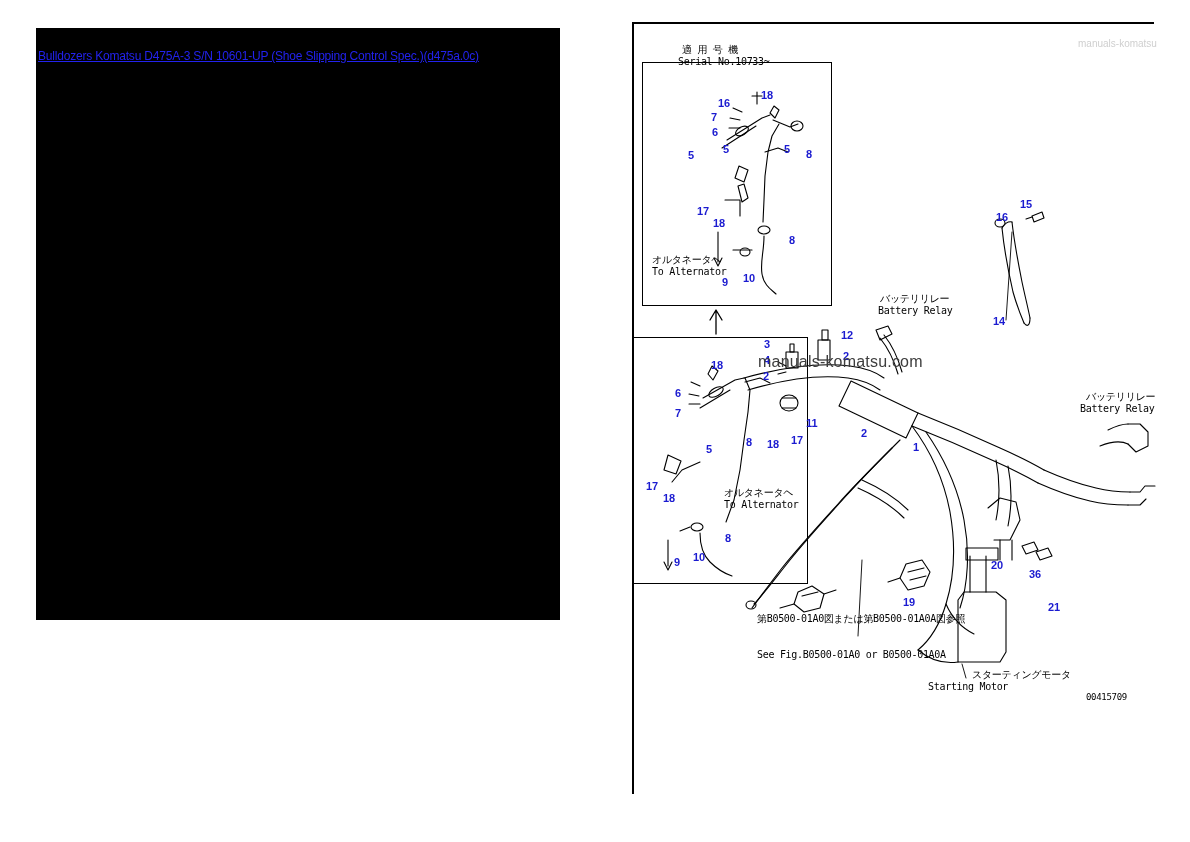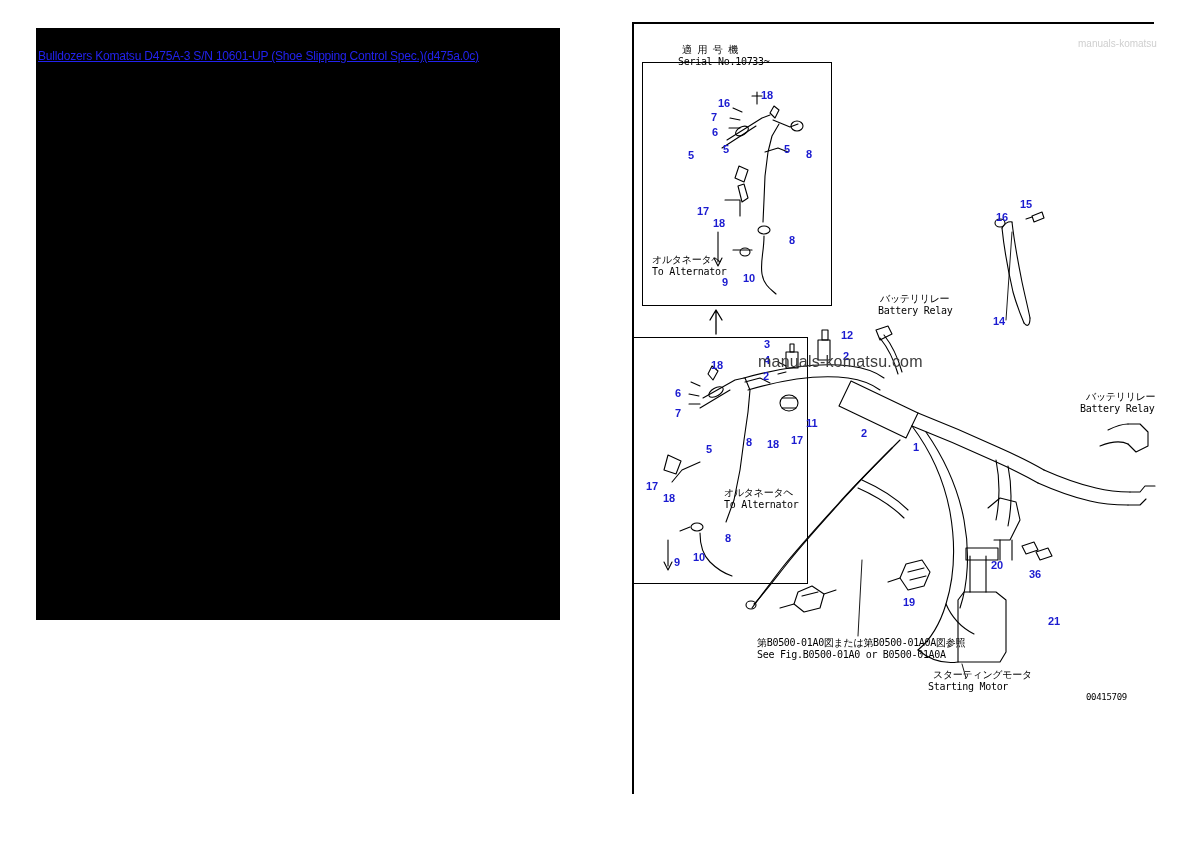--- a/index.html
+++ b/index.html
@@ -234,24 +234,24 @@
 
 <div class="lbl" style="left:724px; top:487px;">オルタネータヘ</div>
 <div class="lbl" style="left:724px; top:499px;">To Alternator</div>
 
 <div class="lbl" style="left:880px; top:293px;">バッテリリレー</div>
 <div class="lbl" style="left:878px; top:305px;">Battery Relay</div>
 
 <div class="lbl" style="left:1086px; top:391px;">バッテリリレー</div>
 <div class="lbl" style="left:1080px; top:403px;">Battery Relay</div>
 
-<div class="lbl" style="left:933px; top:669px;">スターティングモータ</div>
+<div class="lbl" style="left:972px; top:669px;">スターティングモータ</div>
 <div class="lbl" style="left:928px; top:681px;">Starting Motor</div>
 
-<div class="lbl" style="left:757px; top:637px;">第B0500-01A0図または第B0500-01A0A図参照</div>
+<div class="lbl" style="left:757px; top:613px;">第B0500-01A0図または第B0500-01A0A図参照</div>
 <div class="lbl" style="left:757px; top:649px;">See Fig.B0500-01A0 or B0500-01A0A</div>
 
 <div class="lbl" style="left:1086px; top:692px; font-size:9px;">00415709</div>
 
 <div id="numbers-layer">
     <div class="num" style="left: 761px; top: 89px;">18</div>
     <div class="num" style="left: 718px; top: 97px;">16</div>
     <div class="num" style="left: 711px; top: 111px;">7</div>
     <div class="num" style="left: 712px; top: 126px;">6</div>
     <div class="num" style="left: 688px; top: 149px;">5</div>
@@ -281,15 +281,15 @@
     <div class="num" style="left: 746px; top: 436px;">8</div>
     <div class="num" style="left: 767px; top: 438px;">18</div>
     <div class="num" style="left: 791px; top: 434px;">17</div>
     <div class="num" style="left: 646px; top: 480px;">17</div>
     <div class="num" style="left: 663px; top: 492px;">18</div>
     <div class="num" style="left: 674px; top: 556px;">9</div>
     <div class="num" style="left: 693px; top: 551px;">10</div>
     <div class="num" style="left: 725px; top: 532px;">8</div>
     <div class="num" style="left: 991px; top: 559px;">20</div>
     <div class="num" style="left: 1029px; top: 568px;">36</div>
-    <div class="num" style="left: 1048px; top: 615px;">21</div>
+    <div class="num" style="left: 1048px; top: 601px;">21</div>
     <div class="num" style="left: 903px; top: 596px;">19</div>
   </div>
 
 </body></html>

